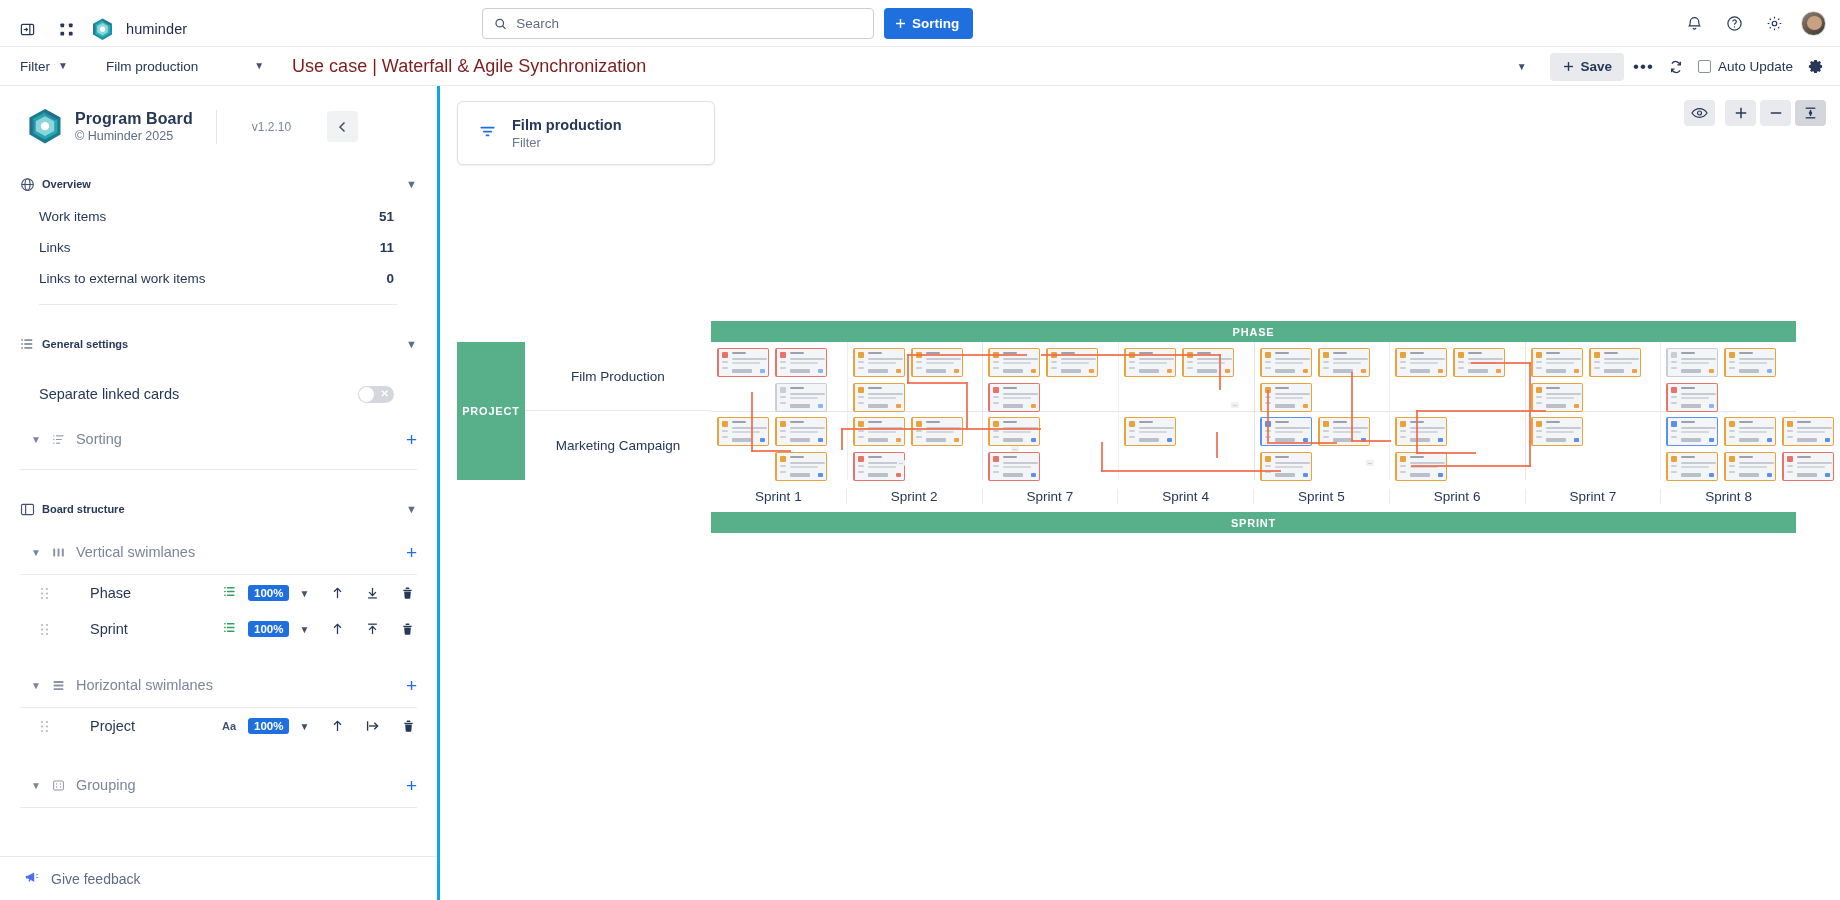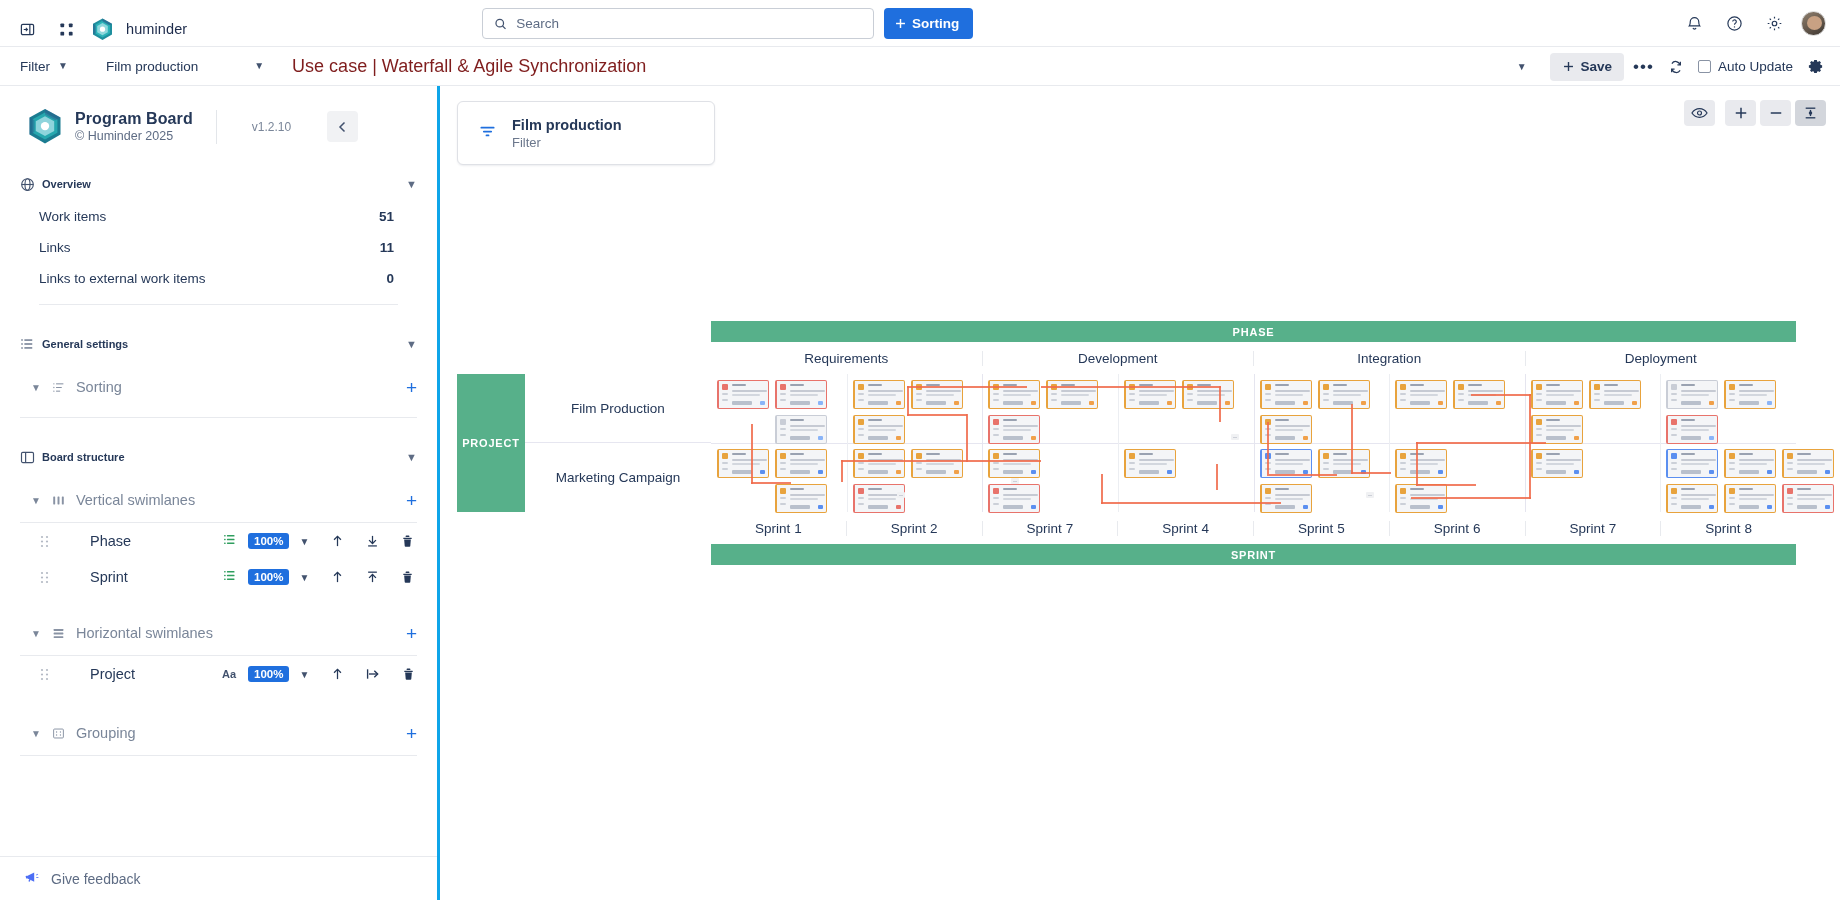--- a/index.html
+++ b/index.html
@@ -440,20 +440,27 @@
             <line x1="5" y1="12.5" x2="14" y2="12.5"></line>
           <circle cx="2.3" cy="3.5" r=".9" fill="#42526e" stroke="none"></circle>
             <circle cx="2.3" cy="8" r=".9" fill="#42526e" stroke="none"></circle>
             <circle cx="2.3" cy="12.5" r=".9" fill="#42526e" stroke="none"></circle>
         </svg>
       </span>
       <span class="section-title">General settings</span>
       <span class="section-caret">▼</span>
     </div>
 
+    <div class="toggle-row">
+      <span class="toggle-label">Separate linked cards</span>
+      <span class="toggle">
+        <span class="knob"></span>
+        <span class="xmark">✕</span>
+      </span>
+    </div>
 
     <div class="sub-section">
       <span class="sub-caret">▼</span>
       <span class="sub-ico">
         <svg width="13" height="13" viewBox="0 0 16 16" stroke="#8993a4" stroke-width="1.3" fill="none">
           <line x1="5" y1="3.5" x2="14" y2="3.5"></line>
             <line x1="5" y1="8" x2="12" y2="8"></line>
             <line x1="5" y1="12.5" x2="10" y2="12.5"></line>
           <circle cx="2.3" cy="3.5" r=".8" fill="#8993a4" stroke="none"></circle>
             <circle cx="2.3" cy="8" r=".8" fill="#8993a4" stroke="none"></circle>
@@ -703,26 +710,20 @@
               <line x1="2.5" y1="13.5" x2="13.5" y2="13.5"></line>
             <line x1="8" y1="4.5" x2="8" y2="11.5"></line>
               <circle cx="8" cy="8" r="2" fill="#253858" stroke="none"></circle>
           </svg>
         </div>
       </div>
     </div>
 
     <div class="grid">
       <div class="phase-bar">PHASE</div>
-      <div class="col-labels phase-cols">
-        <div class="col-label">Requirements</div>
-        <div class="col-label">Development</div>
-        <div class="col-label">Integration</div>
-        <div class="col-label">Deployment</div>
-      </div>
 
       <div class="lanes-area">
         <div class="project-band">PROJECT</div>
         <div class="rowlabels">
           <div class="rowlabel top">Film Production</div>
           <div class="rowlabel">Marketing Campaign</div>
         </div>
         <div class="cells" id="cells">
           <div class="hsplit"></div>
         <div class="vgrid" style="left: 135.625px;"></div>

